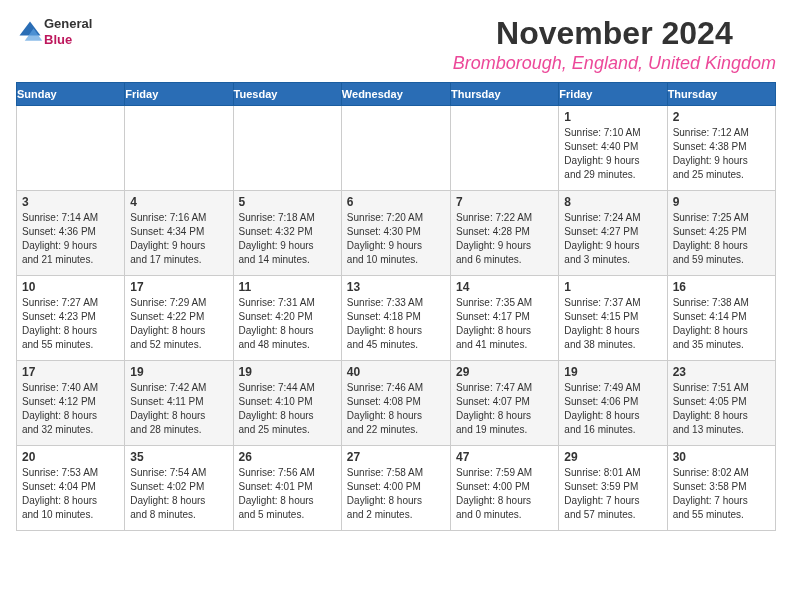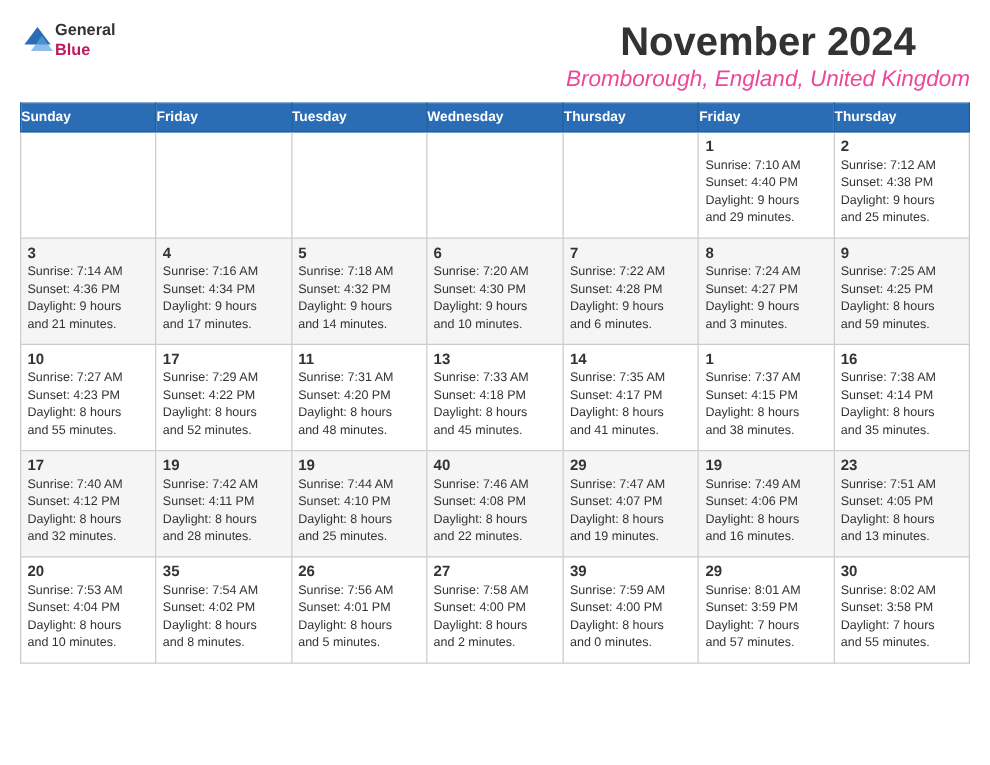--- a/index.html
+++ b/index.html
@@ -236,21 +236,21 @@
         </td>
         <td>
           <span class="day-num">26</span>
           <div class="day-info">Sunrise: 7:56 AM<br>Sunset: 4:01 PM<br>Daylight: 8 hours<br>and 5 minutes.</div>
         </td>
         <td>
           <span class="day-num">27</span>
           <div class="day-info">Sunrise: 7:58 AM<br>Sunset: 4:00 PM<br>Daylight: 8 hours<br>and 2 minutes.</div>
         </td>
         <td>
-          <span class="day-num">39</span>
+          <span class="day-num">47</span>
           <div class="day-info">Sunrise: 7:59 AM<br>Sunset: 4:00 PM<br>Daylight: 8 hours<br>and 0 minutes.</div>
         </td>
         <td>
           <span class="day-num">29</span>
           <div class="day-info">Sunrise: 8:01 AM<br>Sunset: 3:59 PM<br>Daylight: 7 hours<br>and 57 minutes.</div>
         </td>
         <td>
           <span class="day-num">30</span>
           <div class="day-info">Sunrise: 8:02 AM<br>Sunset: 3:58 PM<br>Daylight: 7 hours<br>and 55 minutes.</div>
         </td>

